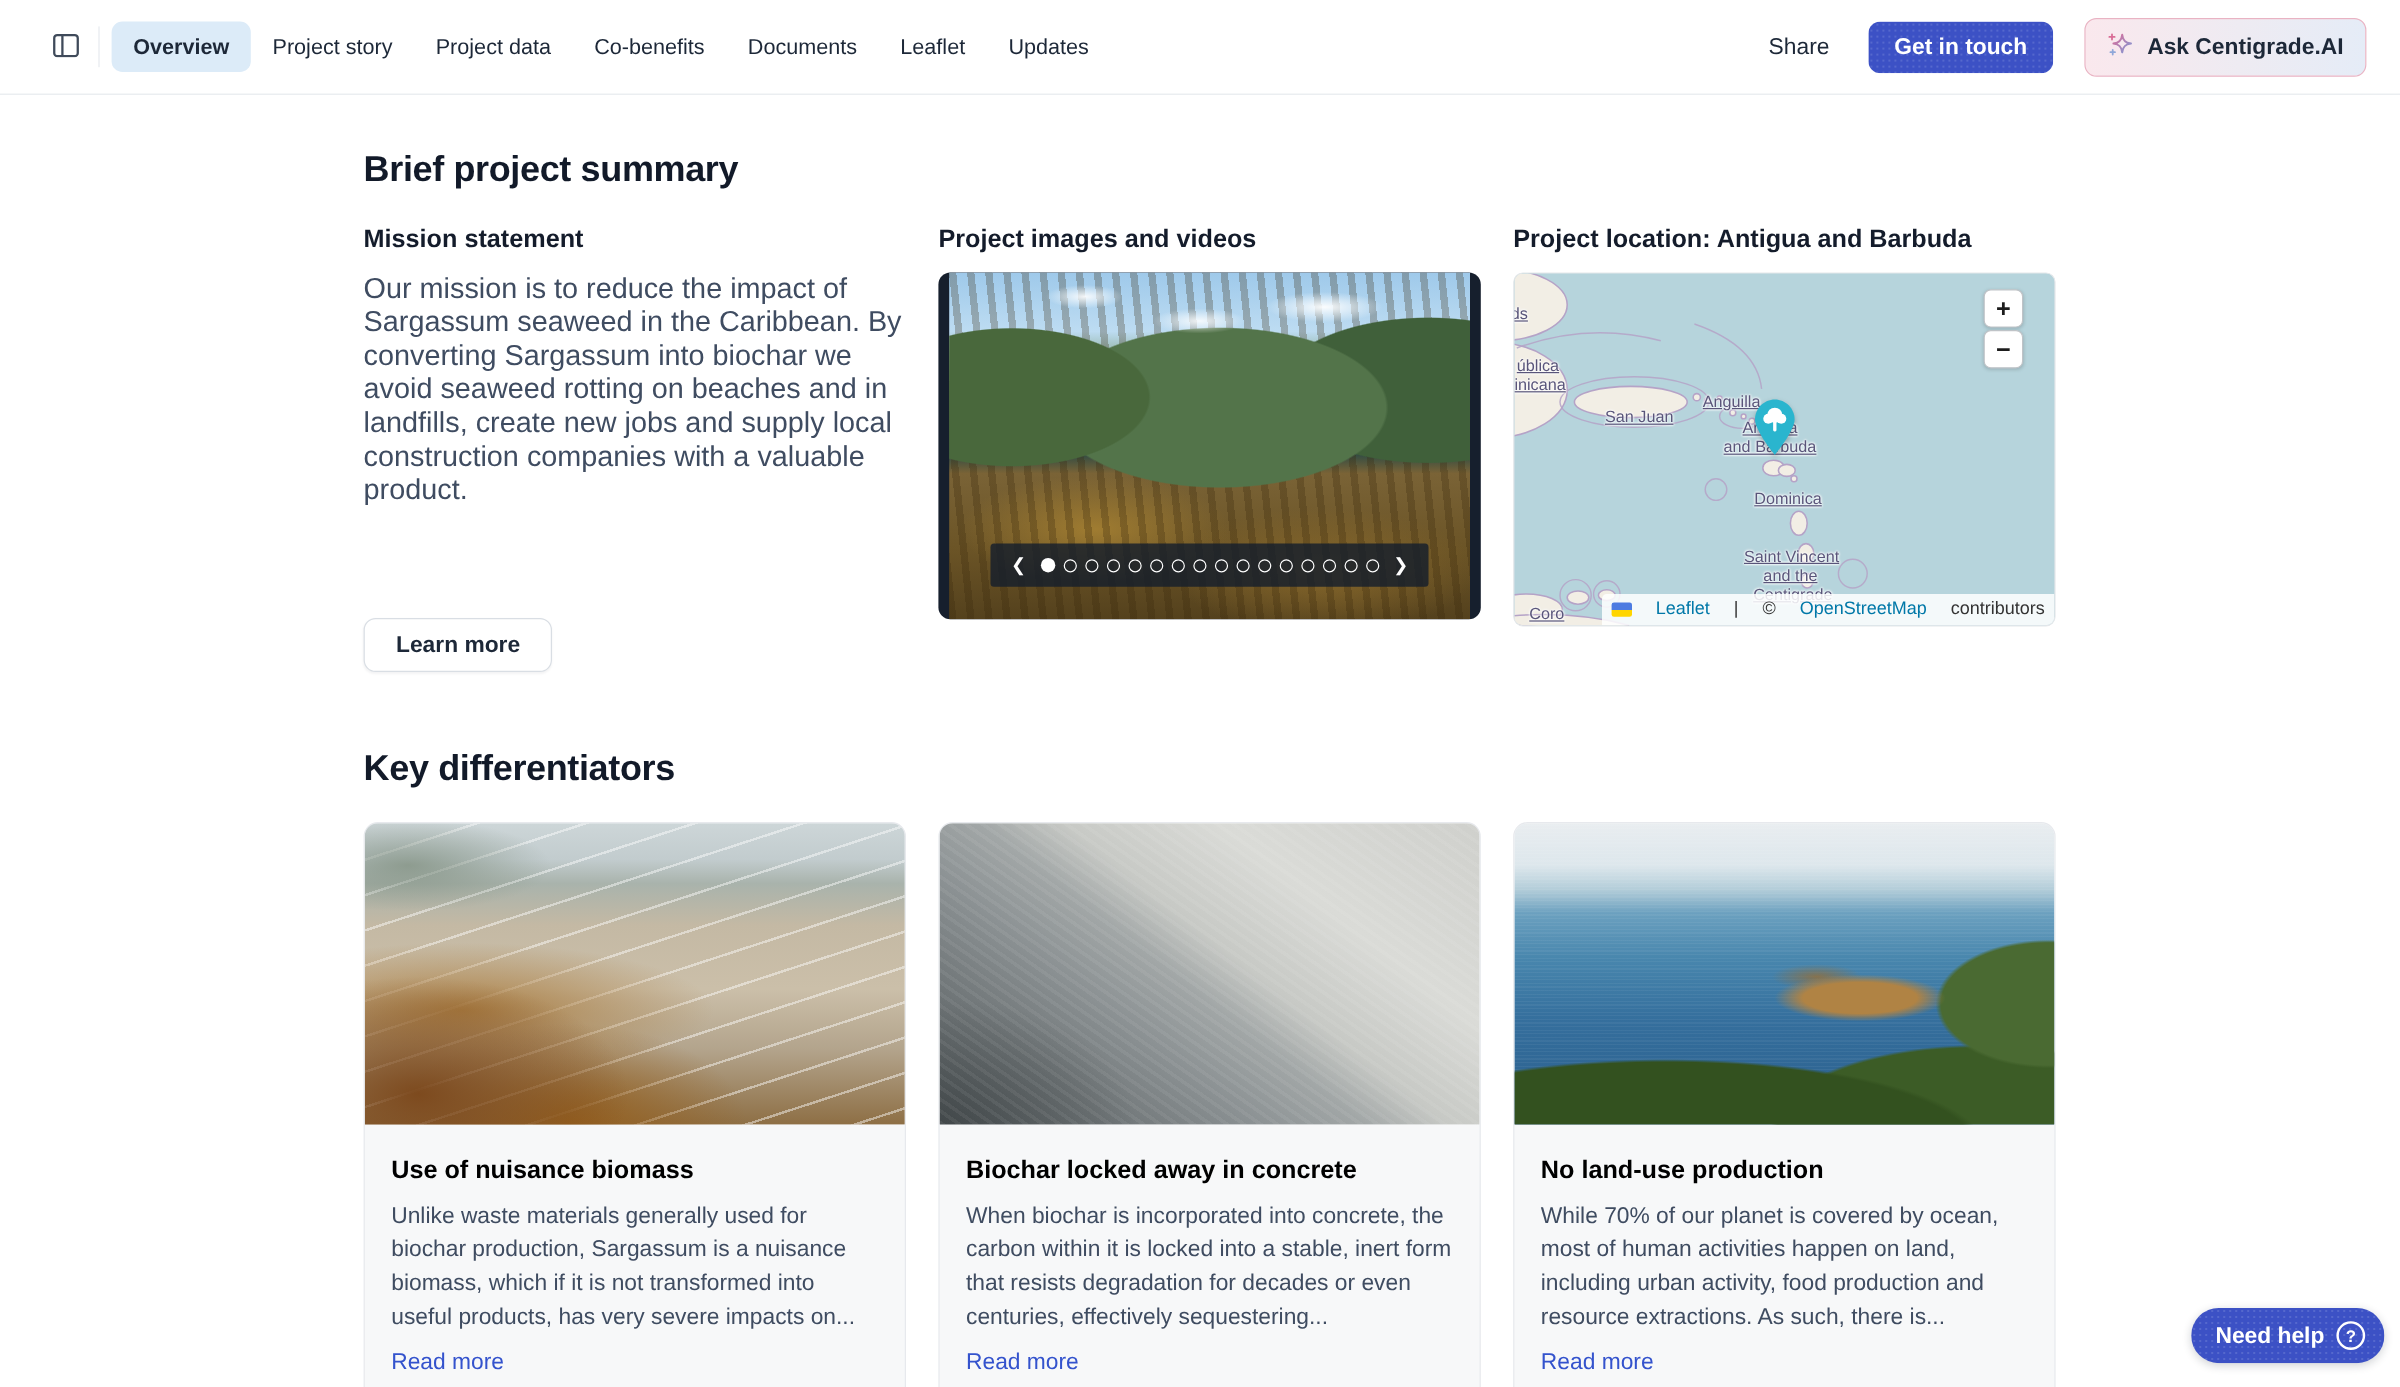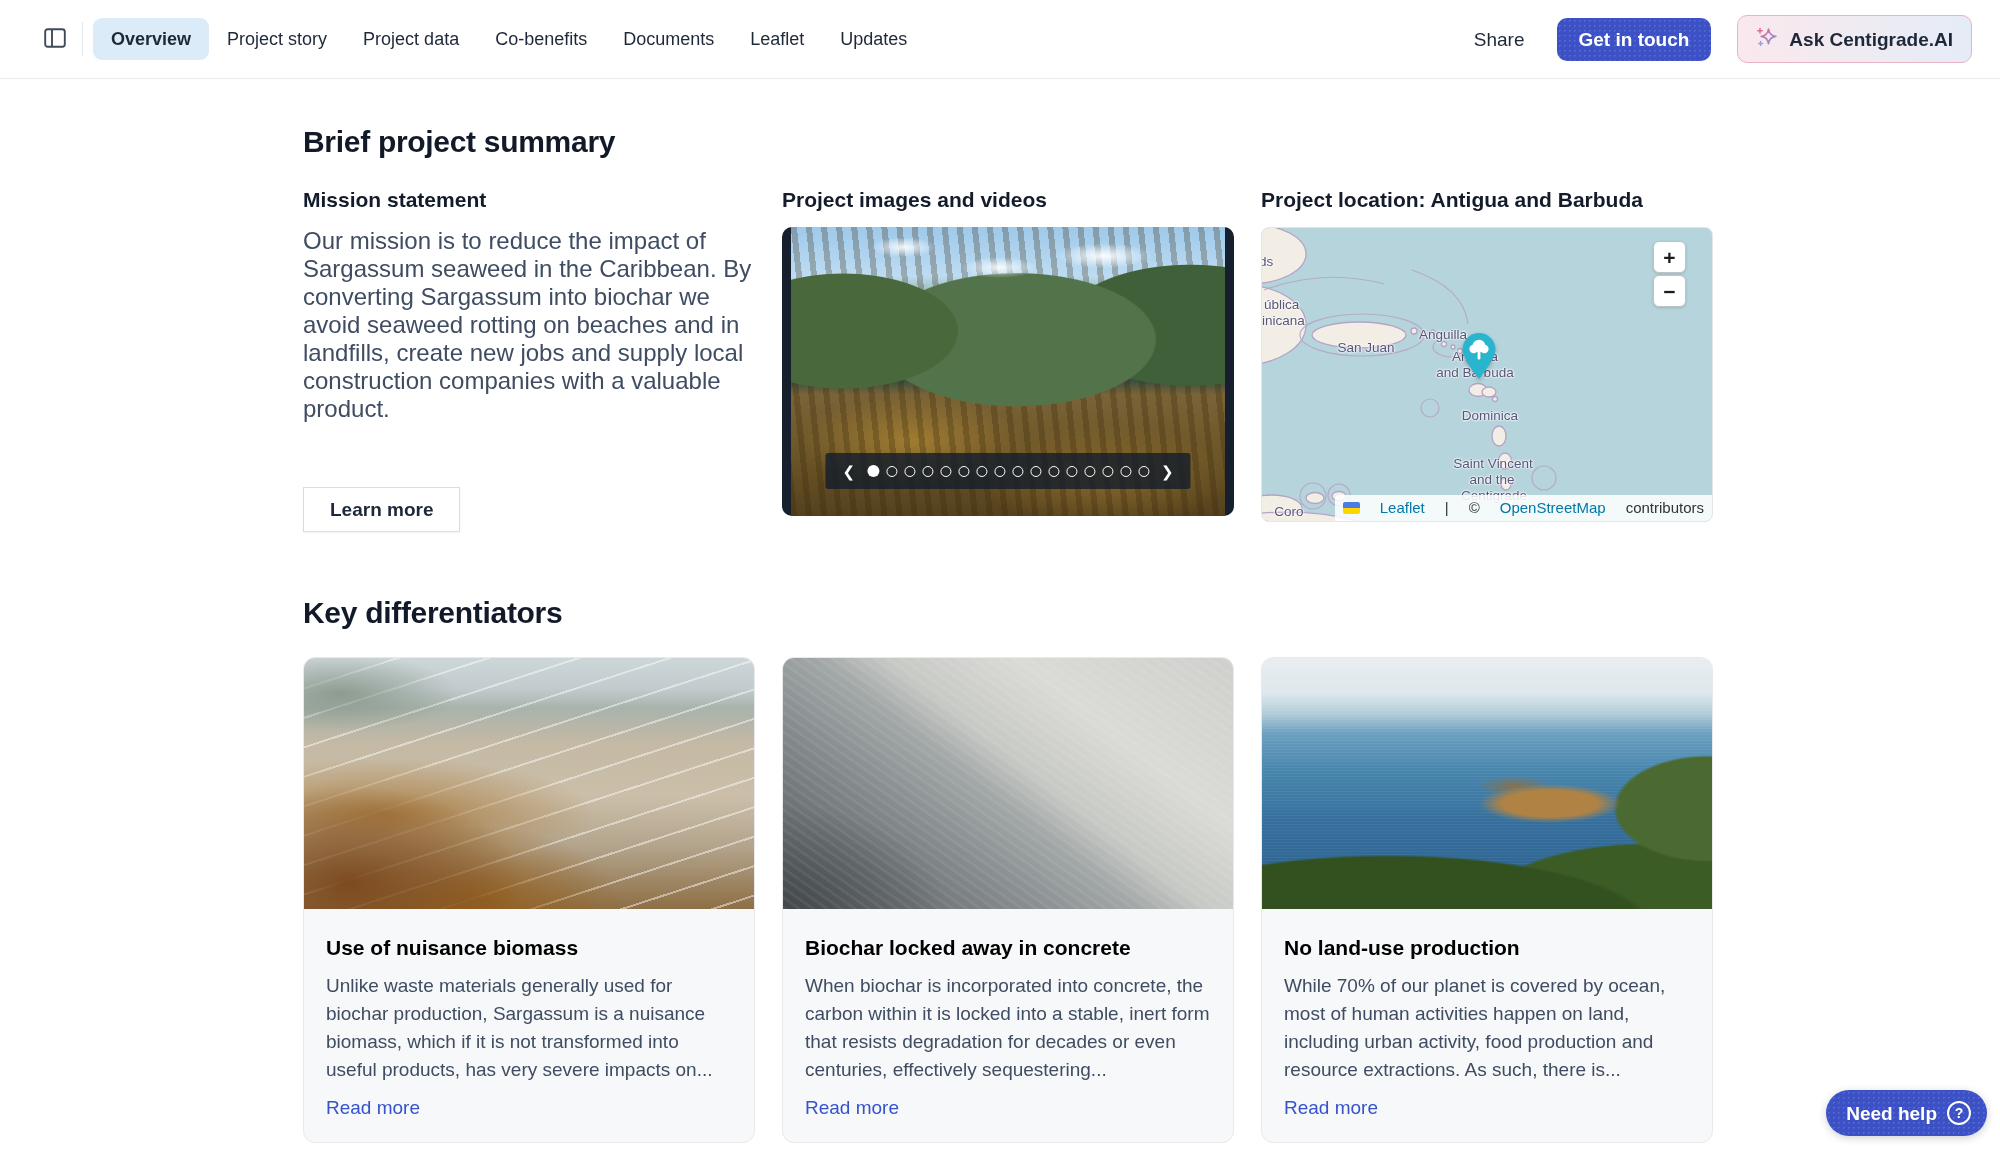--- a/index.html
+++ b/index.html
@@ -24,21 +24,21 @@
   .askai-btn { display:flex; align-items:center; gap:10px; border:1.5px solid #e9b3c3; border-radius:10px;
     background:linear-gradient(90deg,#fae8ed 0%,#eeebf2 55%,#e5ecf7 100%);
     color:#1d2838; font:600 19px/1 "Liberation Sans",sans-serif; padding:10px 18px; cursor:pointer; }
 
   
   main { margin-left:303px; width:1410px; padding-top:46px; }
   h1.section-title { font-size:30px; font-weight:700; letter-spacing:-.3px; margin:0 0 28px; color:#121a29; }
   .grid3 { display:grid; grid-template-columns:repeat(3,452px); column-gap:27px; align-items:start; }
   .col h3 { font-size:21px; font-weight:600; margin:0 0 14px; line-height:26px; color:#141c2b; }
   .col p.body { font-size:24px; line-height:28px; margin:0; color:#3f4c61; }
-  .learn-more { margin-top:64px; background:#fff; border:1px solid #d9dee4; border-radius:0;
+  .learn-more { margin-top:92px; background:#fff; border:1px solid #d9dee4; border-radius:10px;
     font:600 19px/1 "Liberation Sans",sans-serif; color:#1d2838; padding:12px 26px; cursor:pointer;
     box-shadow:0 1px 2px rgba(16,24,40,.05); }
 
   
   .carousel { position:relative; width:452px; height:289px; background:#161f2d; border-radius:10px;
     padding:0 9px; overflow:hidden; }
   .carousel-img { width:100%; height:100%;
     background:
       radial-gradient(70px 18px at 72% 10%, rgba(255,255,255,.95), transparent 70%),
       radial-gradient(46px 14px at 26% 7%, rgba(255,255,255,.9), transparent 70%),
@@ -54,21 +54,21 @@
     display:flex; align-items:center; gap:7px; height:36px; padding:0 12px;
     background:rgba(19,29,44,.8); border-radius:3px; }
   .car-arrow { background:none; border:none; color:#fff; font-size:15px; line-height:1; padding:0 5px; cursor:pointer; }
   .dot { width:11px; height:11px; border-radius:50%; border:1.5px solid #fff; cursor:pointer; }
   .dot.active { background:#fff; border:none; width:12px; height:12px; }
 
   
   .map { position:relative; width:452px; height:295px; border-radius:8px; overflow:hidden;
     border:1px solid #e4e7ea; background:#b6d4dc; }
   .map-label { position:absolute; transform:translateX(-50%); font-size:13.5px; font-weight:500; color:#59557a;
-    white-space:nowrap; text-shadow:0 0 2px #fff,0 0 2px #fff,0 0 3px #fff; pointer-events:none; }
+    white-space:nowrap; text-shadow:0 0 2px #fff,0 0 2px #fff,0 0 3px #fff; pointer-events:none;text-decoration:underline; }
   .map-label.edge { transform:none; }
   .zoomctl { position:absolute; top:13px; right:26px; display:flex; flex-direction:column; gap:2px; z-index:5; }
   .zoomctl button { width:33px; height:32px; background:#fff; border:1px solid #bfc3c7; border-radius:6px;
     font:700 21px/1 "Liberation Sans",sans-serif; color:#1c1c1c; cursor:pointer; box-shadow:0 1px 3px rgba(0,0,0,.15); }
   .marker { position:absolute; left:199px; top:104px; width:36px; height:48px; cursor:pointer; z-index:4;
     filter:drop-shadow(0 2px 2px rgba(0,0,0,.25)); }
   .attribution { position:absolute; right:0; bottom:0; z-index:6; background:rgba(255,255,255,.85);
     border-top-left-radius:4px; padding:4px 8px 5px; font-size:15px; color:#333; display:flex; align-items:center; gap:20px; }
   .attribution a { color:#0078a8; text-decoration:none; cursor:pointer; }
   .ua-flag { display:inline-block; width:17px; height:12px; border-radius:2px;

